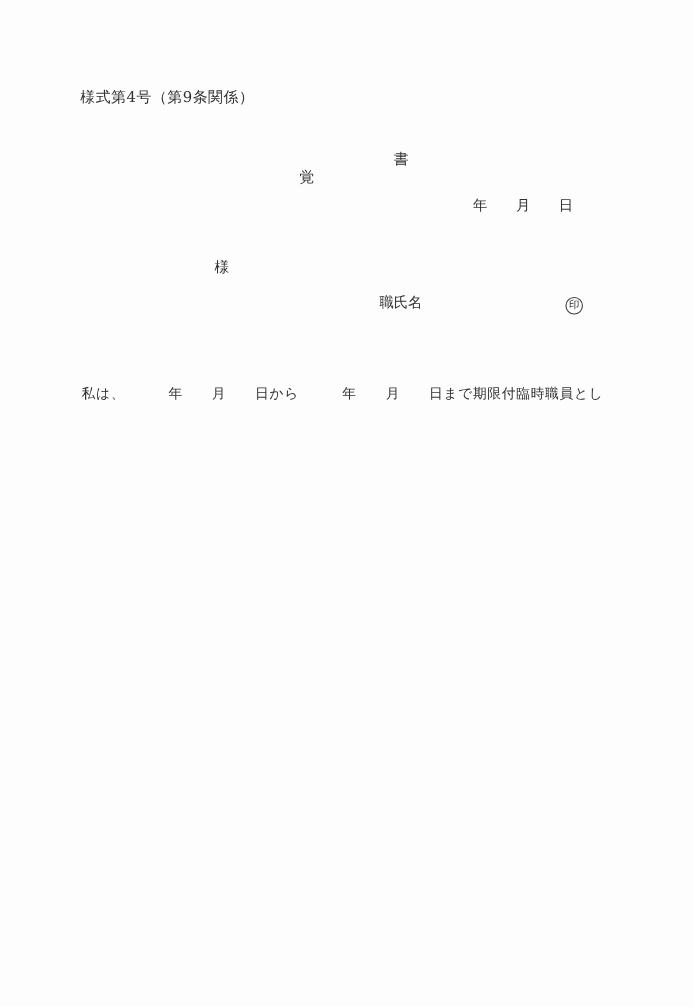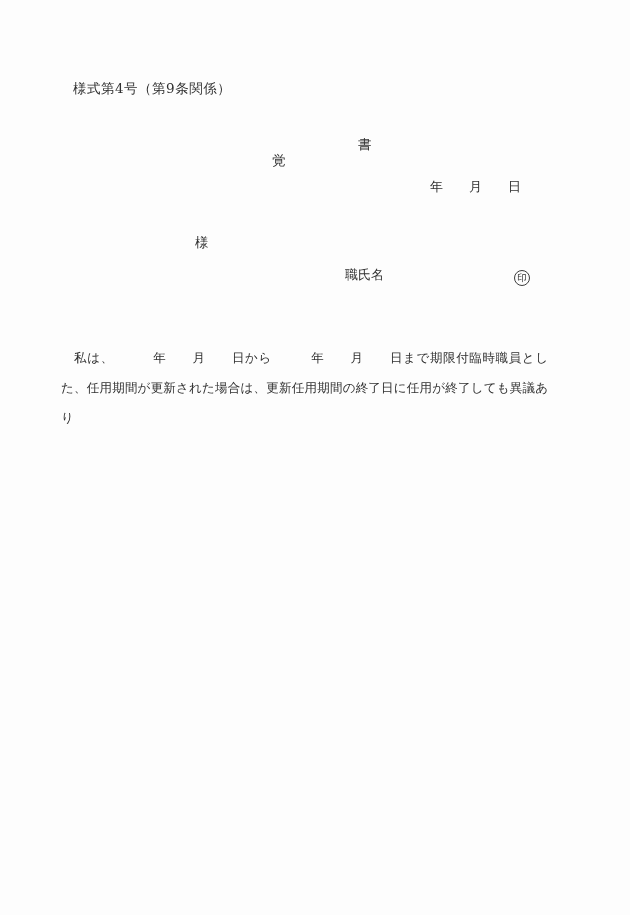--- a/index.html
+++ b/index.html
@@ -100,16 +100,15 @@
   <div class="abs addressee">様</div>
 
   <div class="abs signature-line">職氏名</div>
 
   <div class="seal">
     <span>印</span>
   </div>
 
   <div class="memo-body">
     <div class="body-line fill">　私は、　　　年　　月　　日から　　　年　　月　　日まで期限付臨時職員とし</div>
-    <div class="body-line fill">た、任用期間が更新された場合は、更新任用期間の終了日に任用が終了しても異議あり</div>
   </div>
 
 </div>
 
 </body></html>

